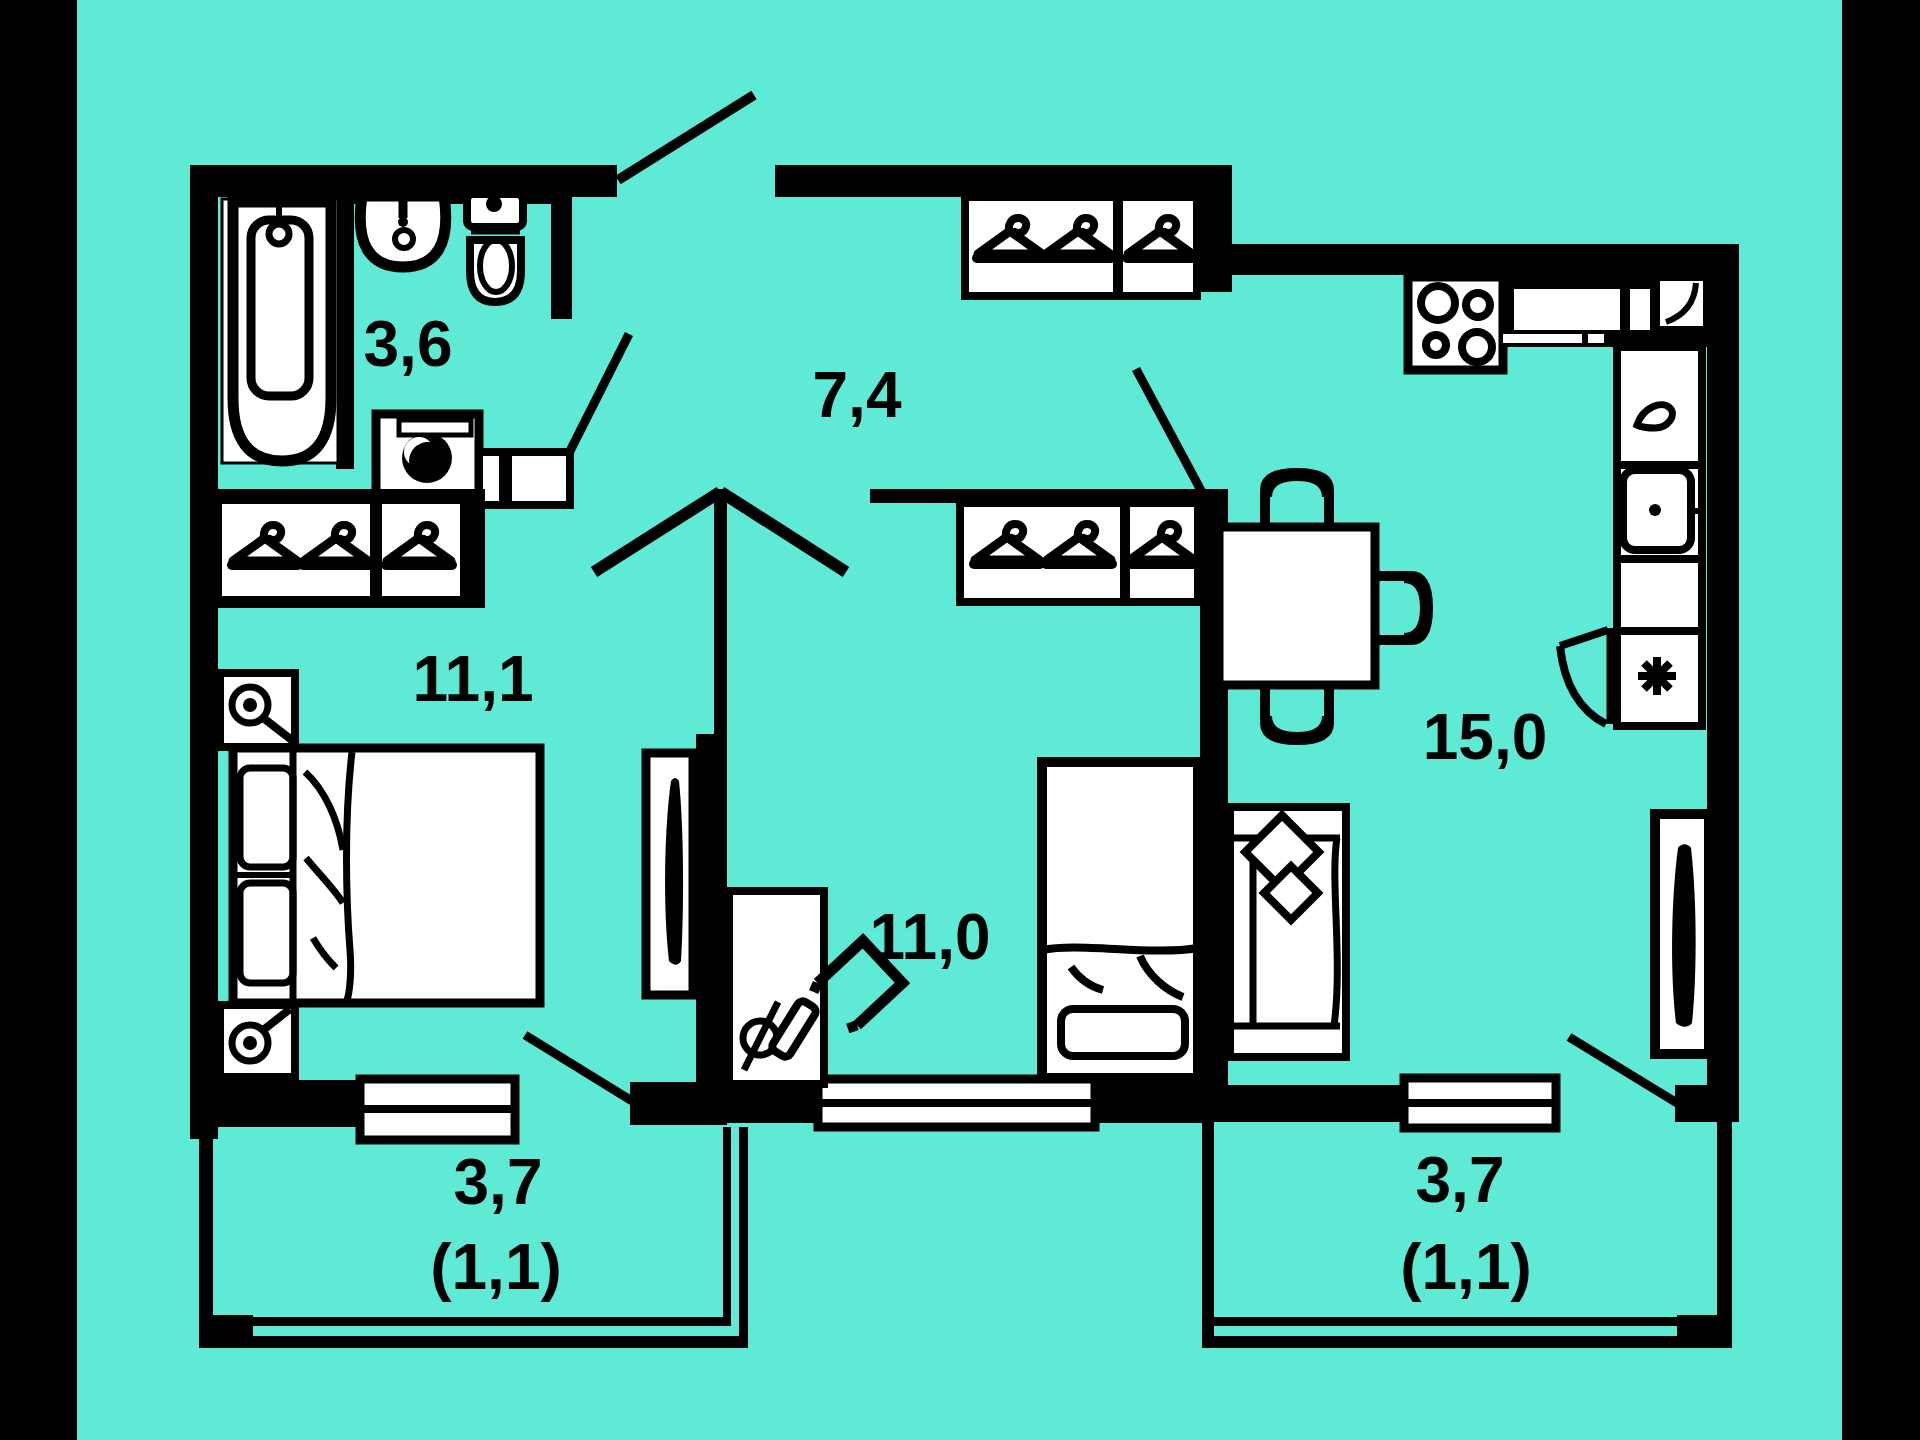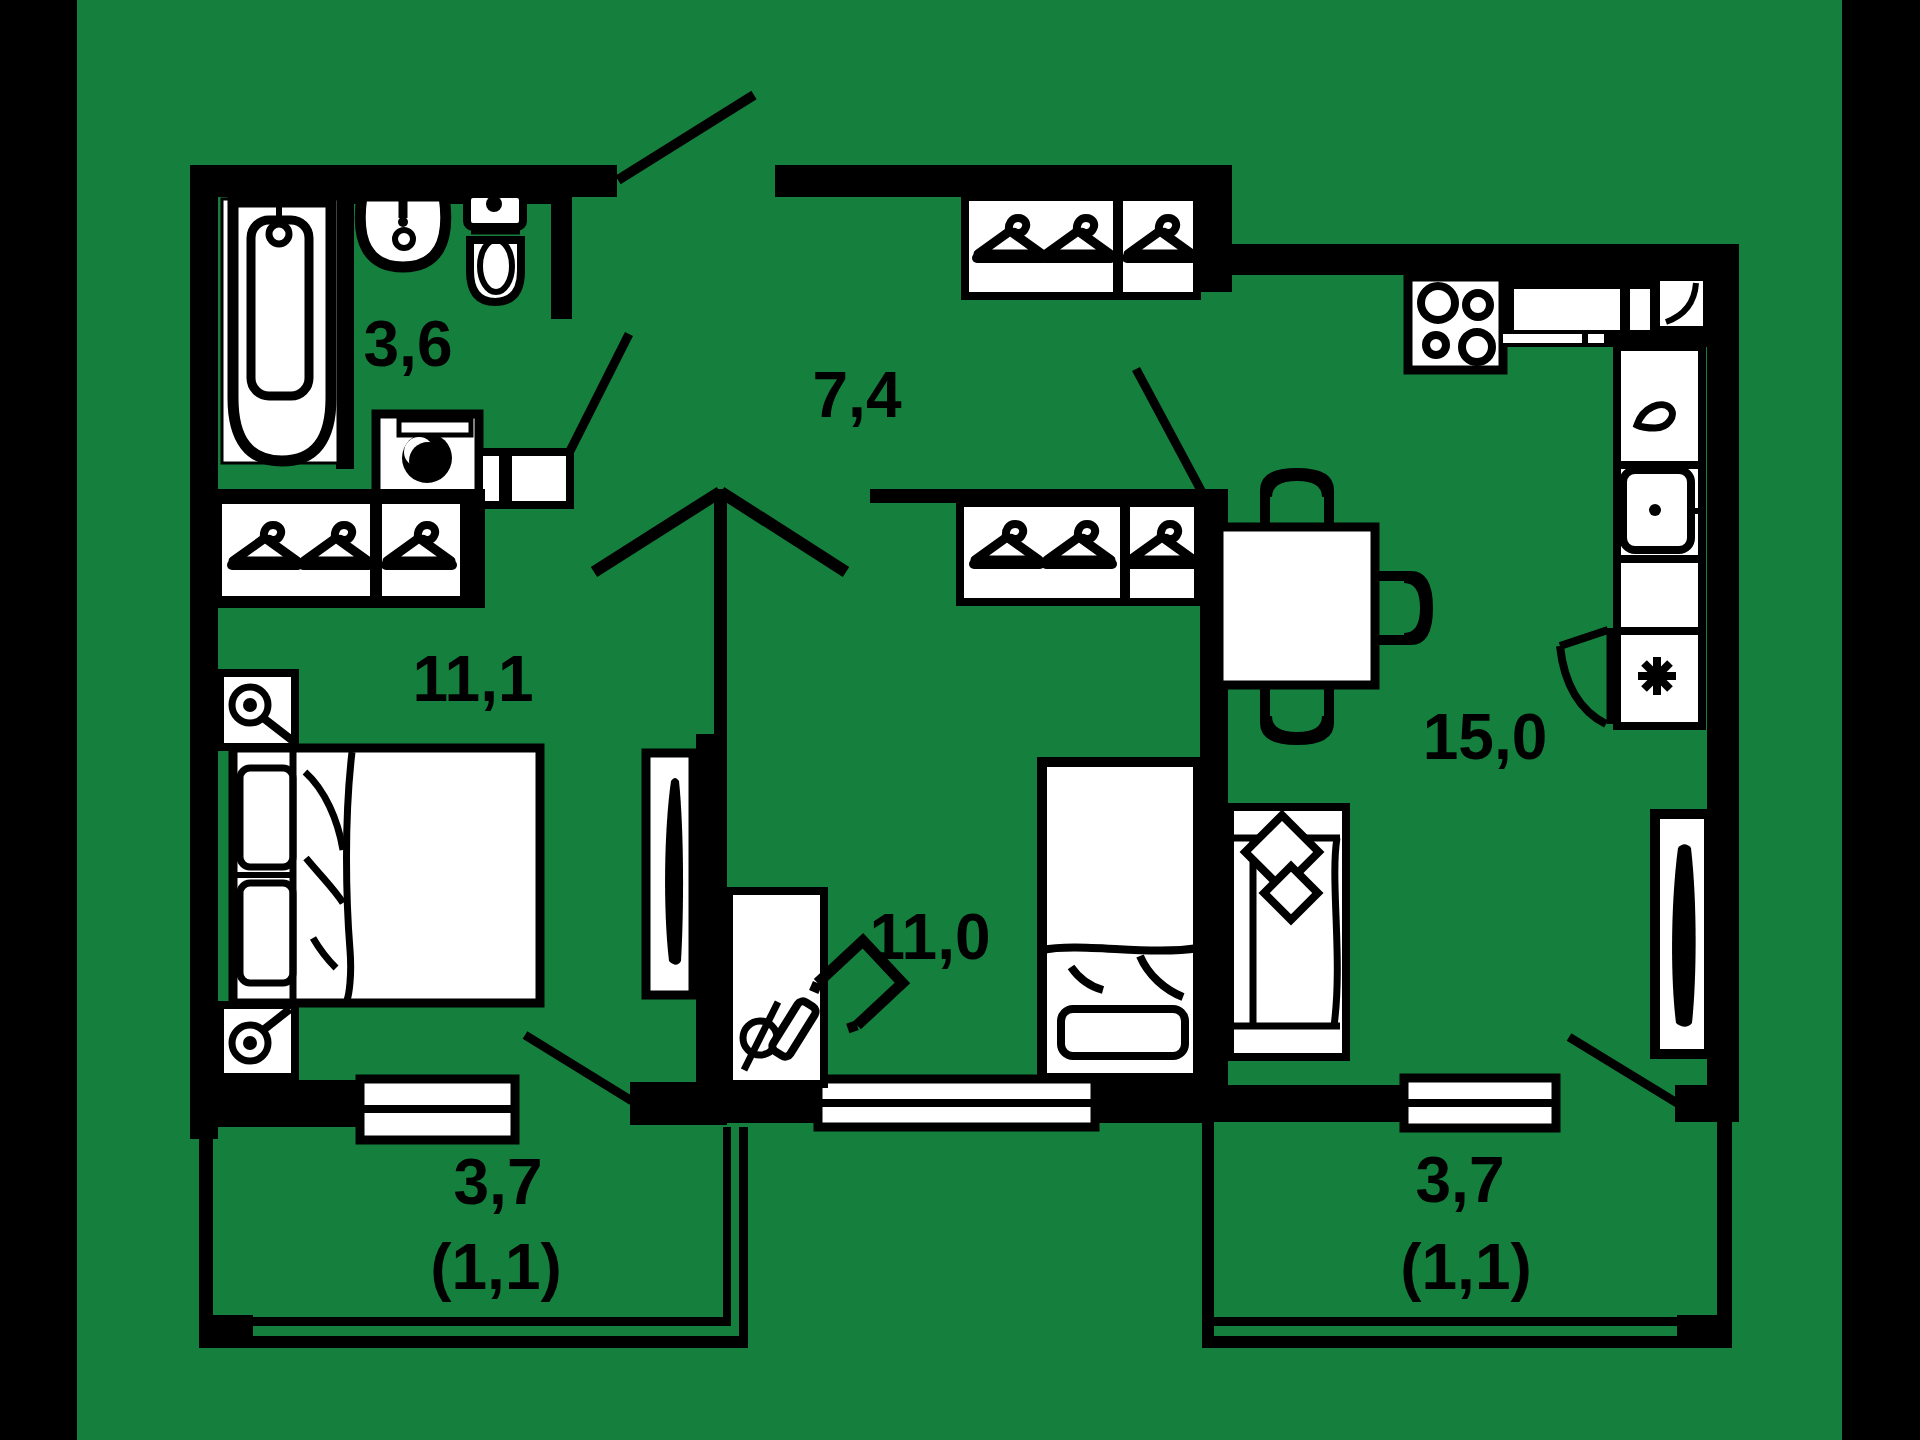--- a/index.html
+++ b/index.html
@@ -1,16 +1,16 @@
 <!DOCTYPE html>
 <html><head>
 <meta charset="utf-8">
 <style>
 html,body{margin:0;padding:0;background:#fff;}
-#page{position:relative;width:1920px;height:1440px;background:#15803d;overflow:hidden;}
+#page{position:relative;width:1920px;height:1440px;background:#5eead4;overflow:hidden;}
 svg{position:absolute;left:0;top:0;}
 text{font-family:"Liberation Sans", sans-serif;font-weight:bold;fill:#000;}
 </style>
 </head>
 <body>
 <div id="page">
 <svg width="1920" height="1440" viewBox="0 0 1920 1440">
 <defs>
 <g id="hanger">
 <path d="M -32 10 L 0 -13 L 32 10 Z" fill="none" stroke="#000" stroke-width="9" stroke-linejoin="round"></path>

